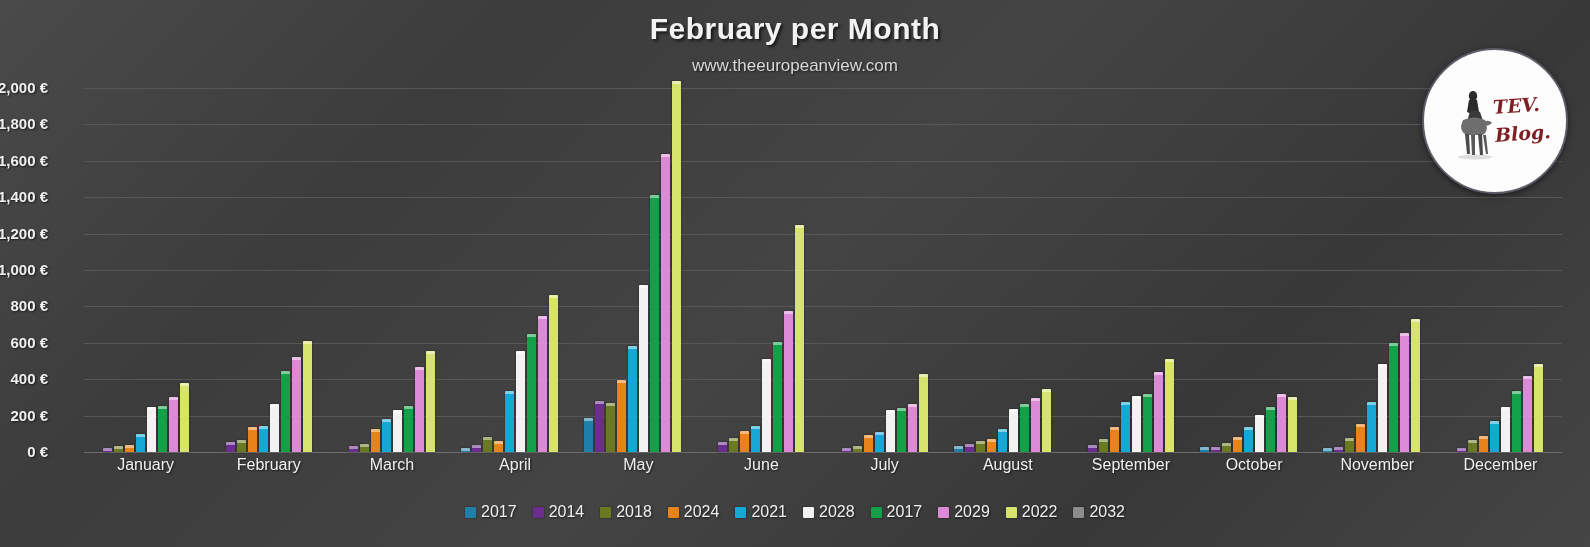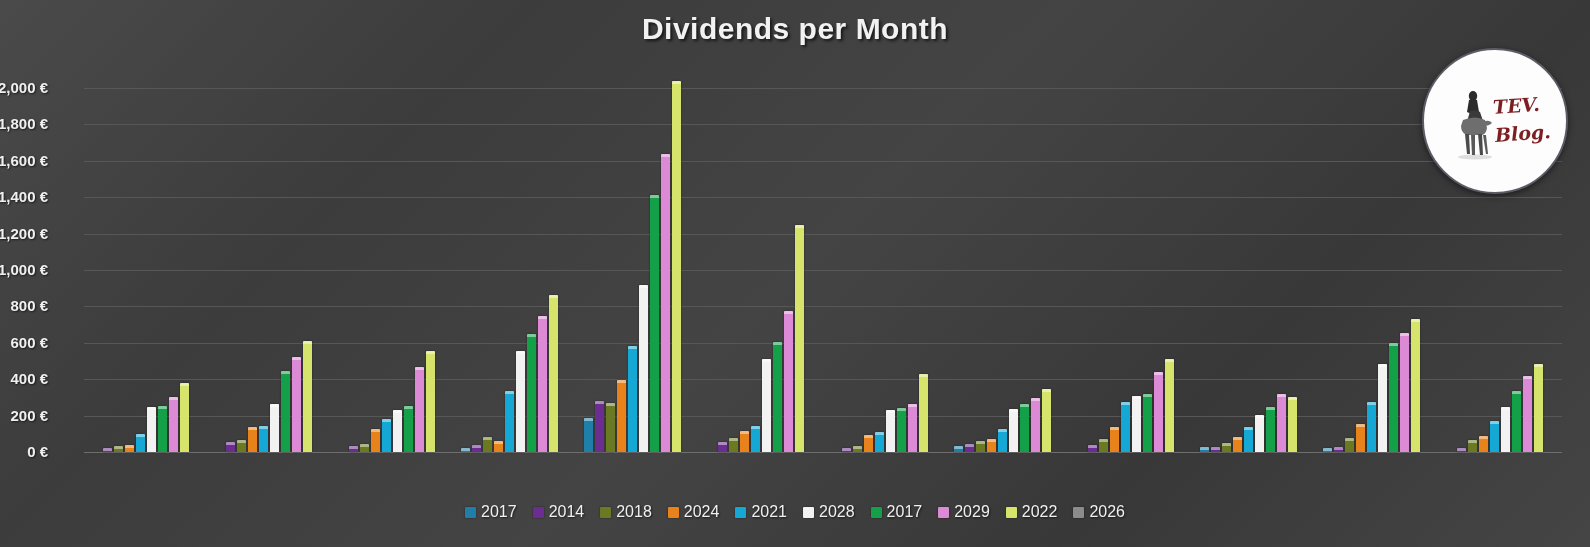--- a/index.html
+++ b/index.html
@@ -174,21 +174,22 @@
     line-height: 1.45;
     font-size: 19px;
     transform: rotate(-4deg);
   }
 </style>
 </head>
 <body>
 
 <div id="page">
 
-  <div id="chart-title">Dividends per Month</div>
+  <div id="chart-title">February per Month</div>
+  <div id="chart-subtitle">www.theeuropeanview.com</div>
 
   <div id="plot">
     <div id="grid">
         <div class="gridline" style="top: 0px;"></div>
         <div class="gridline" style="top: 36.4px;"></div>
         <div class="gridline" style="top: 72.8px;"></div>
         <div class="gridline" style="top: 109.2px;"></div>
         <div class="gridline" style="top: 145.6px;"></div>
         <div class="gridline" style="top: 182px;"></div>
         <div class="gridline" style="top: 218.4px;"></div>
@@ -351,20 +352,34 @@
           <div class="bar" title="2021 December: 170 €" style="background: rgb(22, 168, 212); height: 30.94px;"></div>
           <div class="bar" title="2022 December: 250 €" style="background: rgb(242, 242, 242); height: 45.5px;"></div>
           <div class="bar" title="2023 December: 335 €" style="background: rgb(19, 160, 72); height: 60.97px;"></div>
           <div class="bar" title="2024 December: 415 €" style="background: rgb(221, 138, 214); height: 75.53px;"></div>
           <div class="bar" title="2025 December: 485 €" style="background: rgb(215, 228, 107); height: 88.27px;"></div>
           <div class="bar" title="2026 December: 0 €" style="background: rgb(140, 140, 140); height: 0px; visibility: hidden;"></div>
         </div>
       </div>
   </div>
 
+  <div id="xaxis">
+      <div class="xlabel">January</div>
+      <div class="xlabel">February</div>
+      <div class="xlabel">March</div>
+      <div class="xlabel">April</div>
+      <div class="xlabel">May</div>
+      <div class="xlabel">June</div>
+      <div class="xlabel">July</div>
+      <div class="xlabel">August</div>
+      <div class="xlabel">September</div>
+      <div class="xlabel">October</div>
+      <div class="xlabel">November</div>
+      <div class="xlabel">December</div>
+    </div>
 
   <div id="legend">
       <div class="legend-item">
         <div class="legend-swatch" style="background: rgb(31, 127, 168);"></div>
         <div class="legend-label">2017</div>
       </div>
       <div class="legend-item">
         <div class="legend-swatch" style="background: rgb(107, 45, 143);"></div>
         <div class="legend-label">2014</div>
       </div>
@@ -391,21 +406,21 @@
       <div class="legend-item">
         <div class="legend-swatch" style="background: rgb(221, 138, 214);"></div>
         <div class="legend-label">2029</div>
       </div>
       <div class="legend-item">
         <div class="legend-swatch" style="background: rgb(215, 228, 107);"></div>
         <div class="legend-label">2022</div>
       </div>
       <div class="legend-item">
         <div class="legend-swatch" style="background: rgb(140, 140, 140);"></div>
-        <div class="legend-label">2026</div>
+        <div class="legend-label">2032</div>
       </div>
     </div>
 
   <div id="logo">
     <svg id="logo-horse" viewBox="0 0 46 76">
       <g fill="#2b2b2b">
         <ellipse cx="23" cy="12" rx="4.2" ry="5"></ellipse>
         <path d="M19 16 q4 -2 8 0 l2 12 q-6 3 -12 0 z"></path>
         <path d="M20 27 q6 -2 10 1 l3 9 q-9 4 -16 1 z" fill="#3a3a3a"></path>
         <path d="M13 36 q12 -5 22 0 l2 8 q-1 6 -5 7 l-16 0 q-5 -3 -5 -9 z" fill="#6e6e6e"></path>

